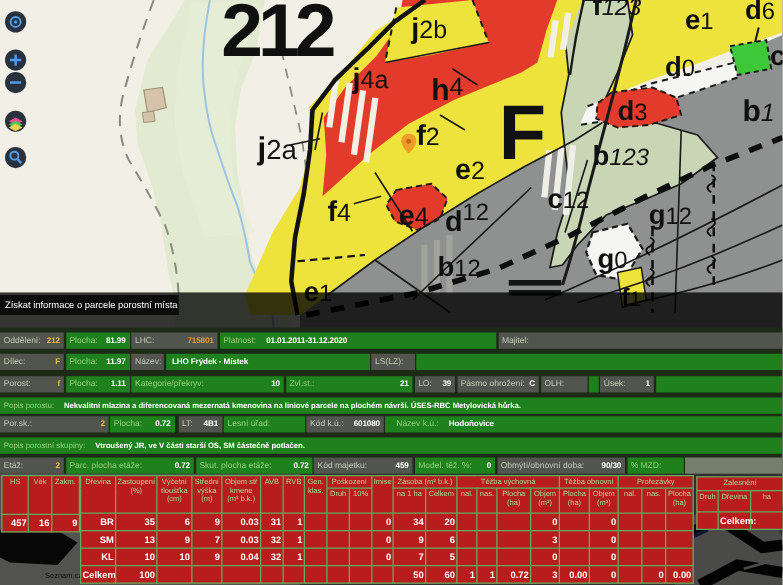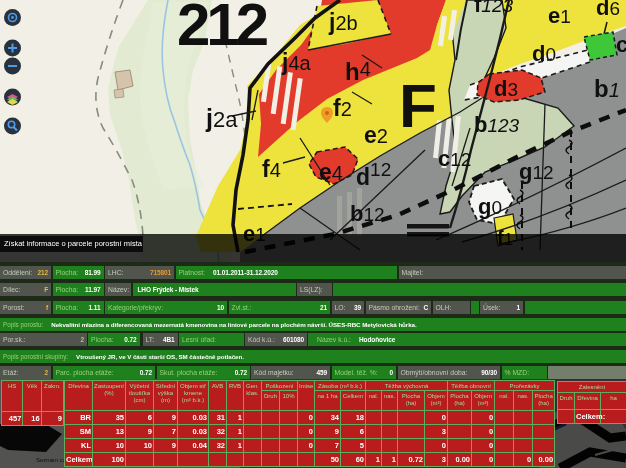--- a/index.html
+++ b/index.html
@@ -421,21 +421,21 @@
           <td>6</td>
           <td>9</td>
           <td>0.03</td>
           <td>31</td>
           <td>1</td>
           <td></td>
           <td></td>
           <td></td>
           <td>0</td>
           <td>34</td>
-          <td>18</td>
+          <td>20</td>
           <td></td>
           <td></td>
           <td></td>
           <td>0</td>
           <td></td>
           <td>0</td>
           <td></td>
           <td></td>
           <td></td>
         </tr>

